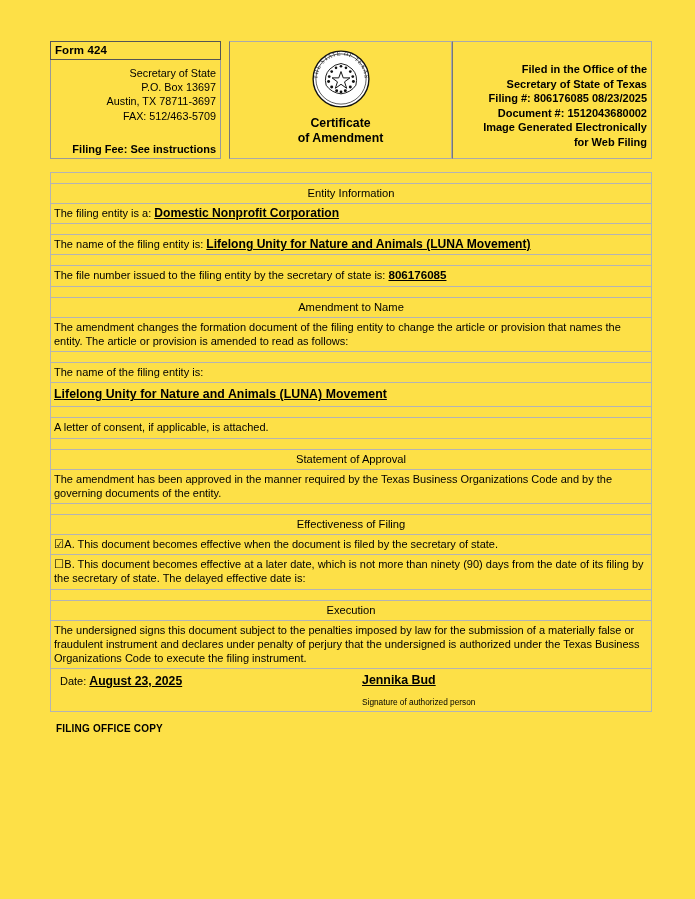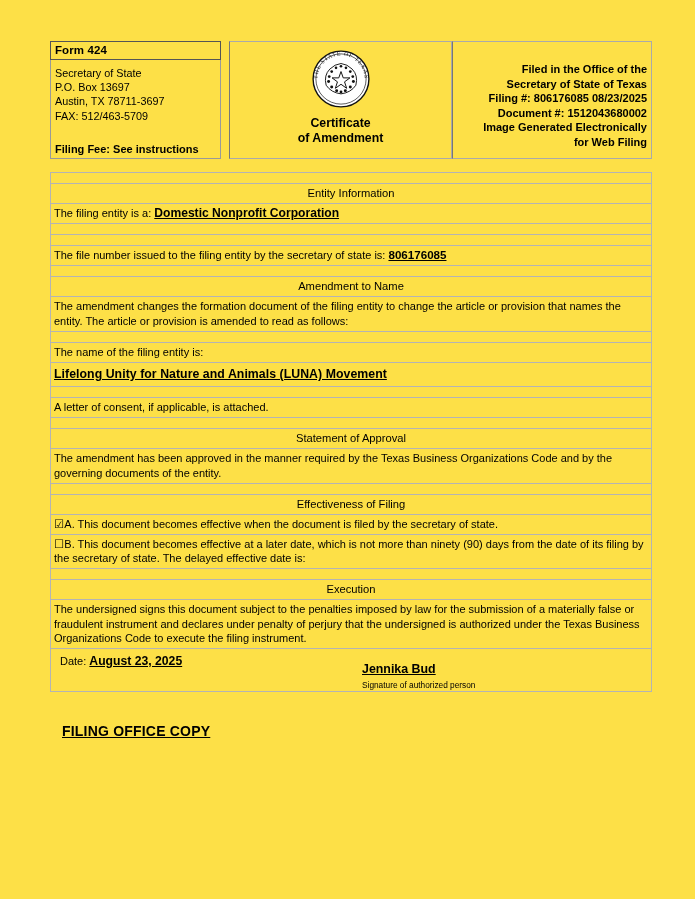--- a/index.html
+++ b/index.html
@@ -67,20 +67,21 @@
     letter-spacing: 0.1px;
   }
   .addr-box {
     border: 1px solid #999999;
     border-top: none;
     box-sizing: border-box;
     padding: 6px 4px 6px 4px;
     font-size: 10.8px;
     line-height: 14.2px;
     height: 99px;
+    text-align: right;
   }
   .addr-line { white-space: nowrap; }
   .filing-fee {
     font-weight: bold;
     font-size: 11px;
     margin-top: 19px;
     white-space: nowrap;
   }
 
   .seal-wrap {
@@ -173,42 +174,41 @@
     white-space: nowrap;
   }
   .date-val {
     font-weight: bold;
     font-size: 12.2px;
     text-decoration: underline;
   }
   .sig-part {
     position: absolute;
     left: 311px;
-    top: 13px;
+    top: 4px;
     text-align: left;
   }
   .sig-name {
     font-weight: bold;
     font-size: 12.4px;
     text-decoration: underline;
   }
   .sig-caption {
     font-size: 8.3px;
-    margin-top: 4px;
+    margin-top: 10px;
     line-height: 10px;
   }
 
   .filing-copy {
     position: absolute;
-    left: 62px;
+    left: 56px;
     top: 723px;
-    font-size: 14px;
+    font-size: 10px;
     font-weight: bold;
     letter-spacing: 0.2px;
-    text-decoration: underline;
   }
 </style>
 </head>
 <body>
 
 <div class="page">
 
   <div class="header">
 
     <div class="hdr-col-left">
@@ -294,20 +294,28 @@
           <span class="label-inline">The filing entity is a:</span>
           <span class="uline">Domestic Nonprofit Corporation</span>
         </div>
           </td>
       </tr>
       <tr class="spacer-row">
           <td>
             <div class="cell-pad"></div>
           </td>
         </tr>
+      <tr>
+        <td>
+            <div class="cell-pad">
+          <span class="label-inline">The name of the filing entity is:</span>
+          <span class="uline">Lifelong Unity for Nature and Animals (LUNA Movement) </span>
+        </div>
+          </td>
+      </tr>
       <tr class="spacer-row">
           <td>
             <div class="cell-pad"></div>
           </td>
         </tr>
       <tr>
         <td>
             <div class="cell-pad">
           <span class="label-inline">The file number issued to the filing entity by the secretary of state is:</span>
           <span class="uline-sm">806176085</span>

